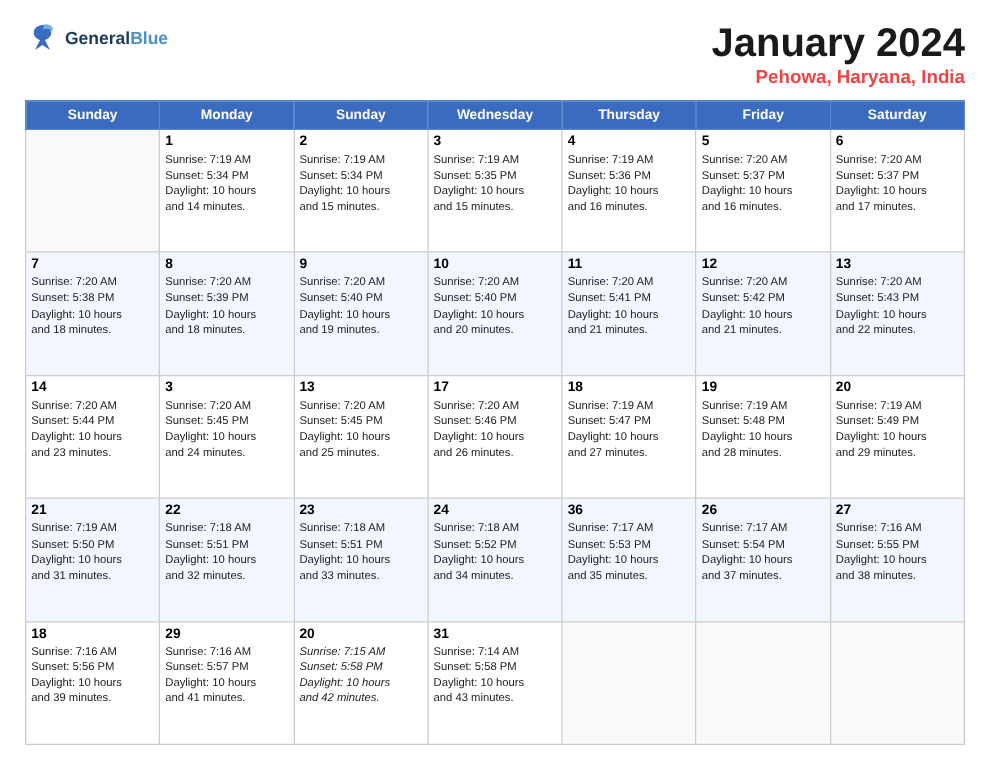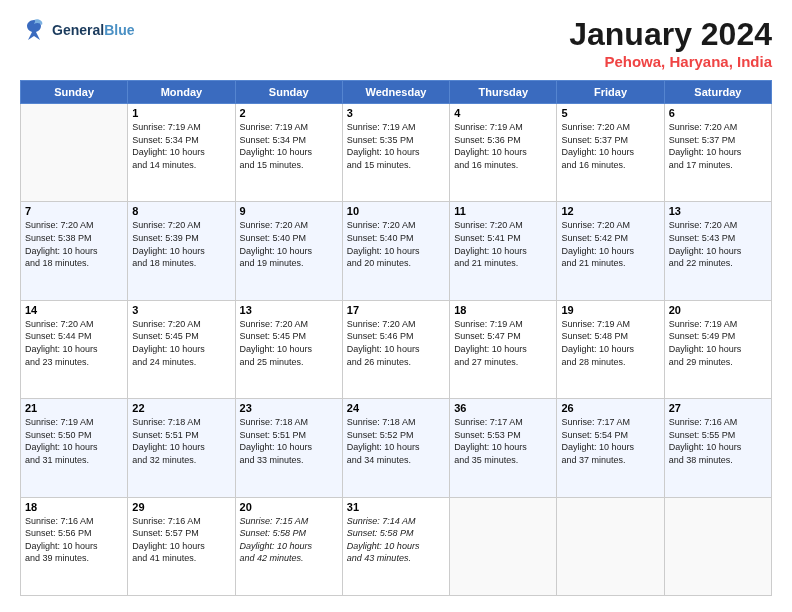--- a/index.html
+++ b/index.html
@@ -332,21 +332,21 @@
           </td>
           <td>
             <div class="day-num">20</div>
             <div class="day-info" style="white-space: pre-line; font-style: italic;">Sunrise: 7:15 AM
 Sunset: 5:58 PM
 Daylight: 10 hours
 and 42 minutes.</div>
           </td>
           <td>
             <div class="day-num">31</div>
-            <div class="day-info" style="white-space: pre-line; font-style: italic;">Sunrise: 7:14 AM
+            <div class="day-info" style="white-space: pre-line;">Sunrise: 7:14 AM
 Sunset: 5:58 PM
 Daylight: 10 hours
 and 43 minutes.</div>
           </td>
           <td class="empty"></td>
           <td class="empty"></td>
           <td class="empty"></td>
         </tr>
       </tbody>
   </table>

